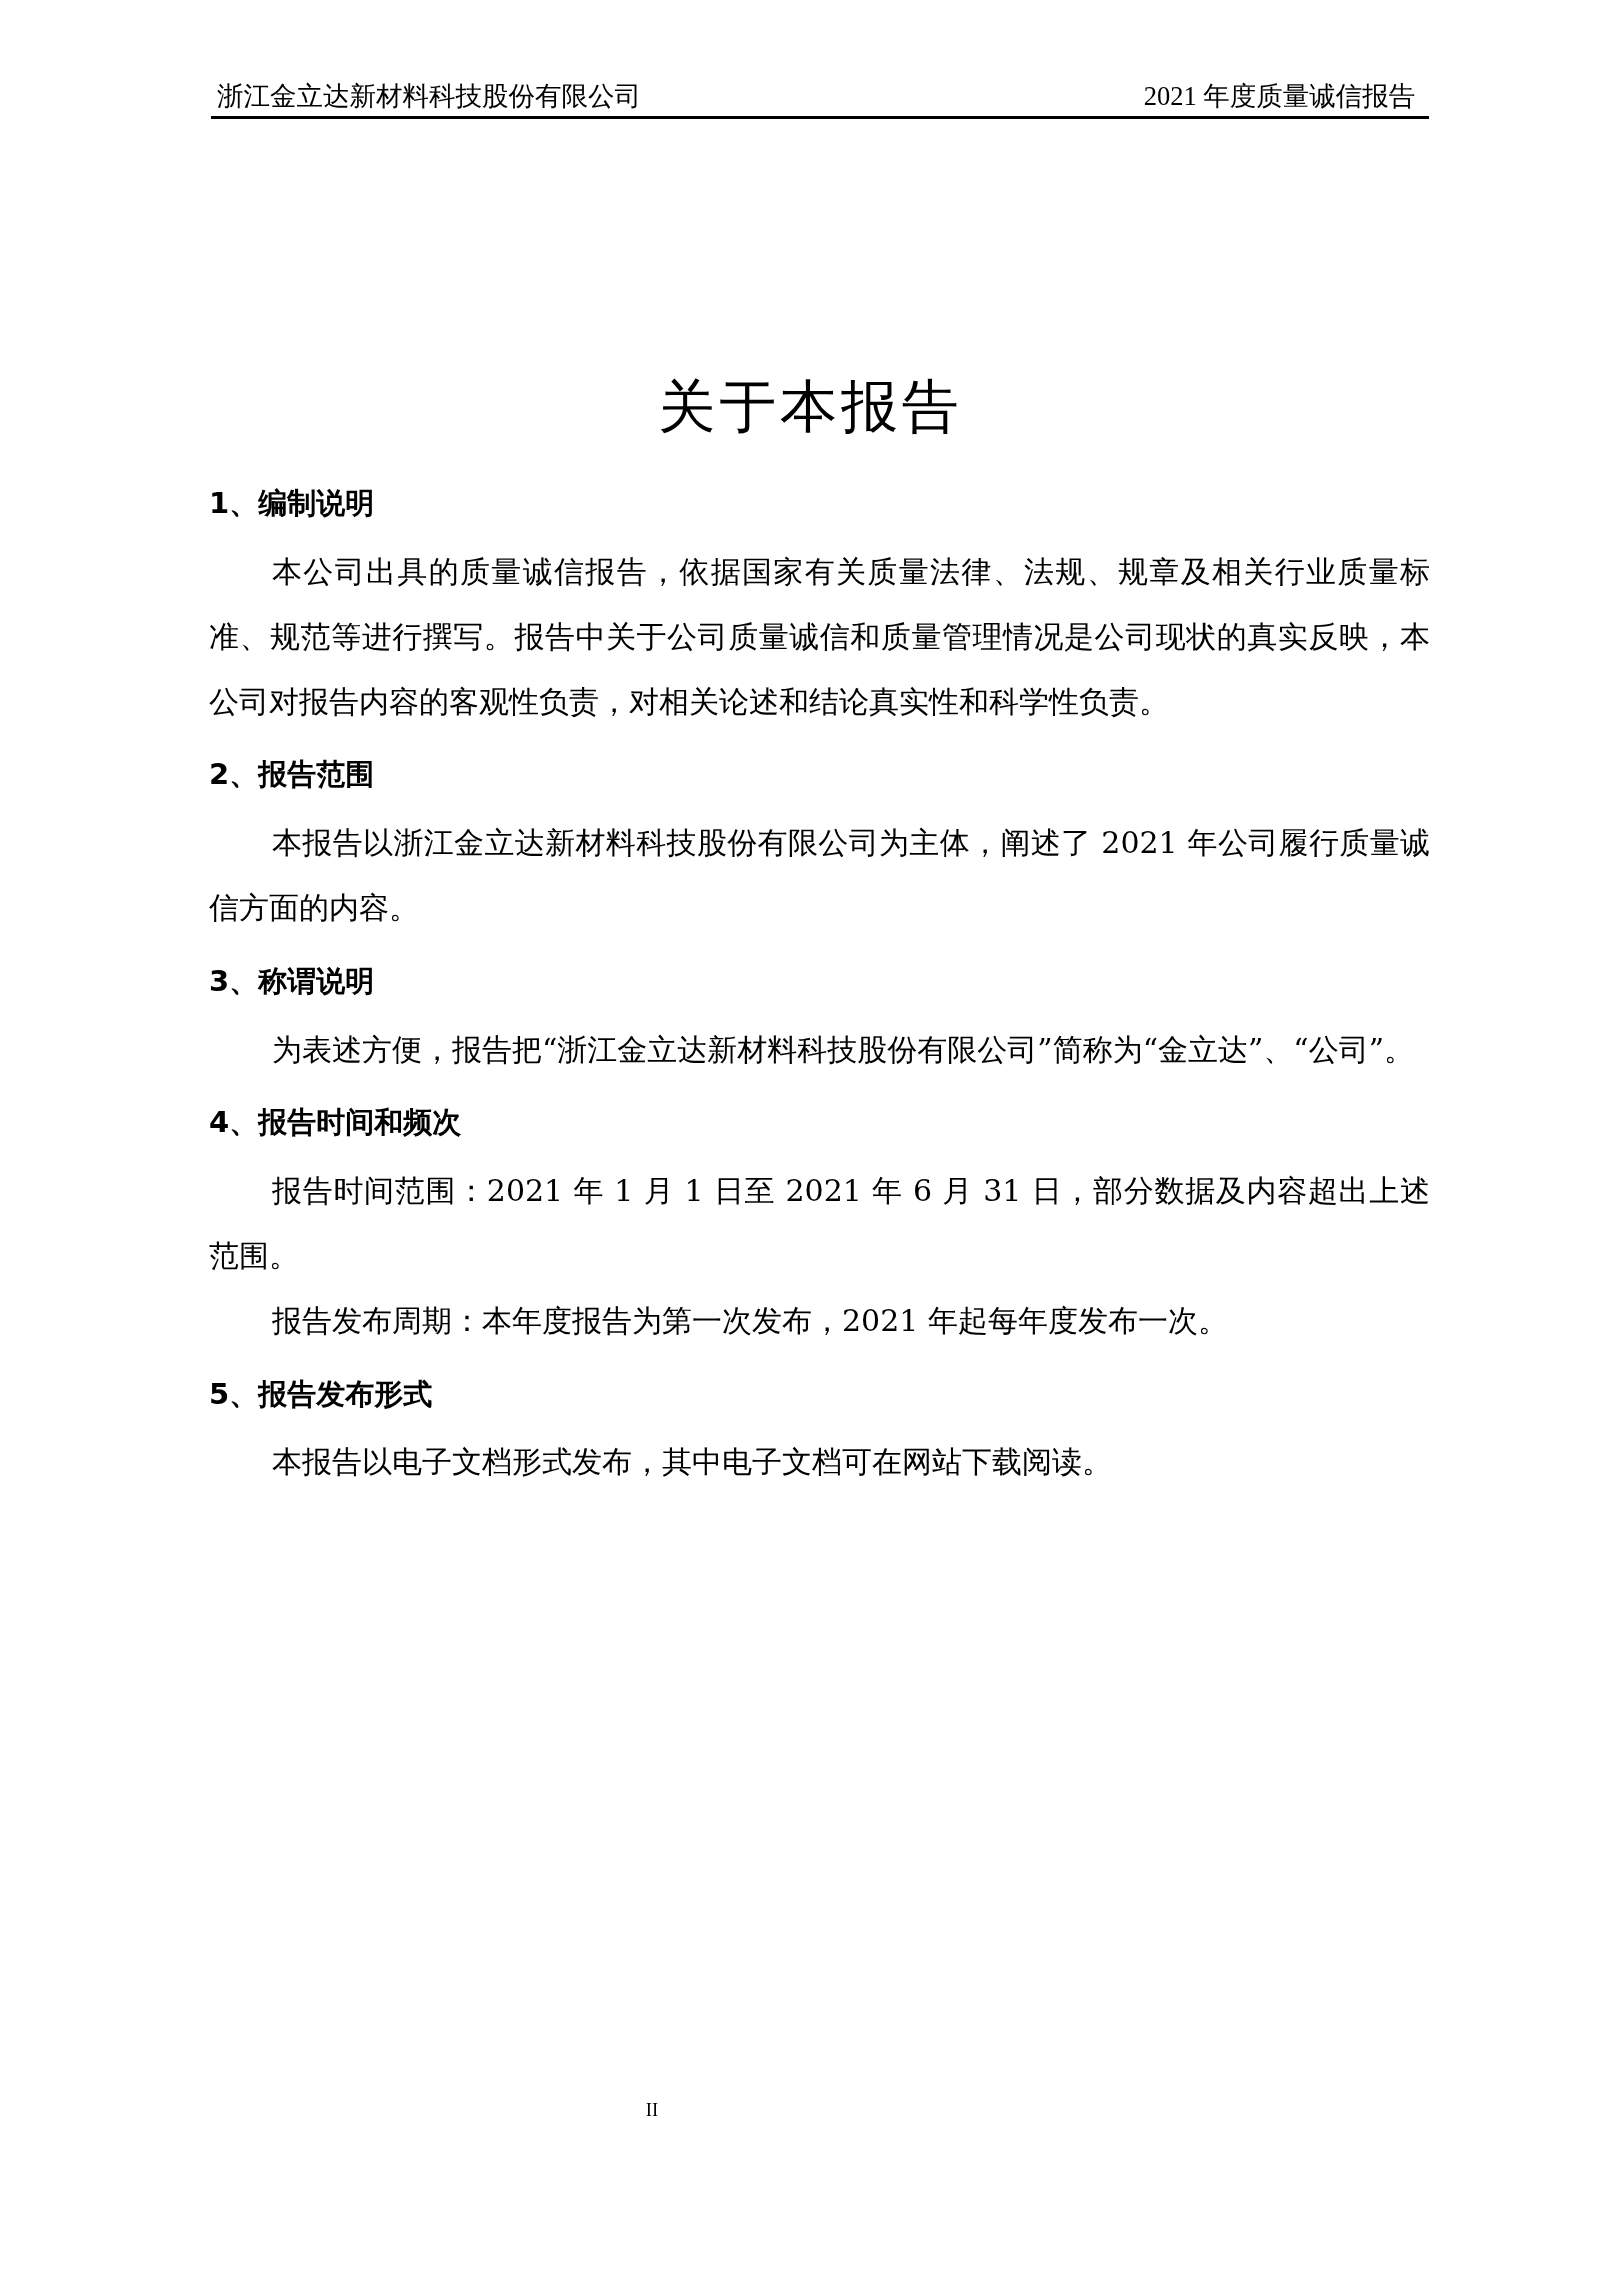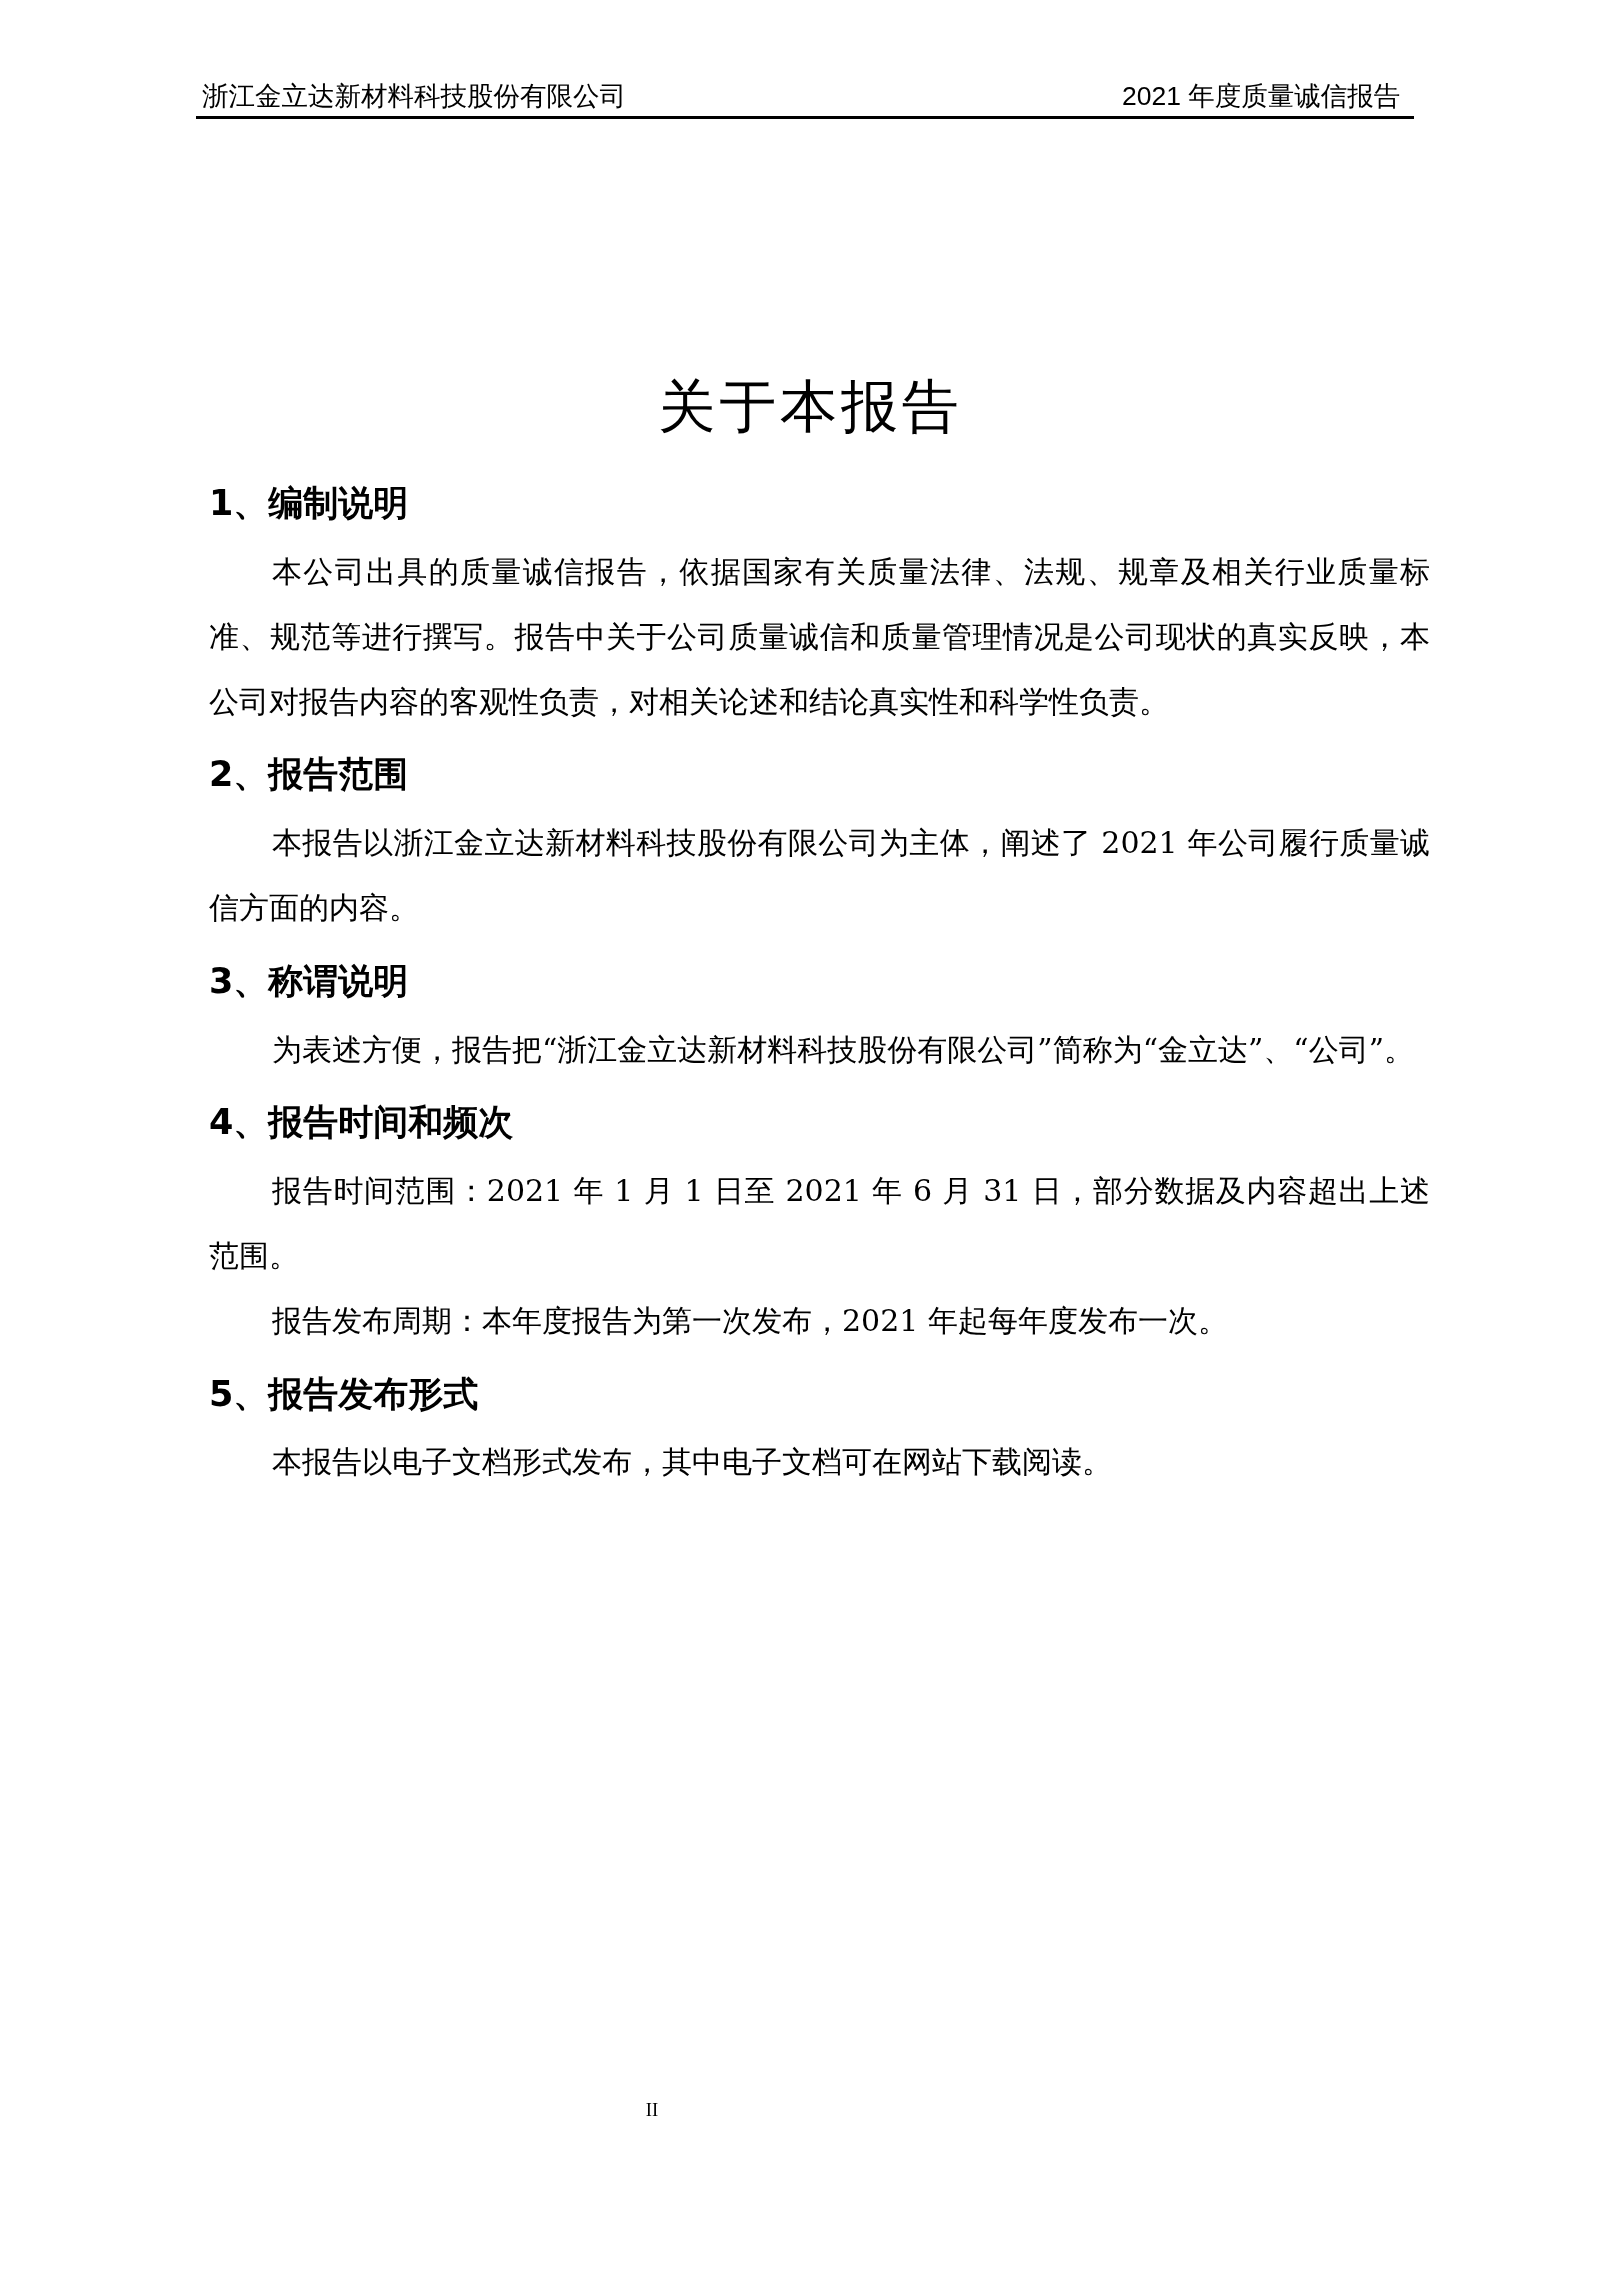--- a/index.html
+++ b/index.html
@@ -1,25 +1,25 @@
 <!DOCTYPE html>
 <html><head>
 <meta charset="utf-8">
 <style>
   html, body { margin: 0; padding: 0; background: #ffffff; }
   body { width: 1621px; height: 2293px; position: relative; overflow: hidden;
          font-family: "DejaVu Serif", "Liberation Serif", serif; color: #000; }
-  .page-header { position: absolute; left: 196px; top: 71px; width: 1218px; height: 45px;
-                 border-bottom: 3.9px solid #000; font-family: Liberation Sans, sans-serif; }
+  .page-header { position: absolute; left: 211px; top: 71px; width: 1218px; height: 45px;
+                 border-bottom: 3.9px solid #000; font-family: Liberation Serif, serif; }
   .hdr-left { position: absolute; left: 5.9px; bottom: 2px; font-size: 26.5px; }
   .hdr-right { position: absolute; right: 13.7px; bottom: 2px; font-size: 26.5px; margin-top: 12px; }
   .title { position: absolute; left: 0; width: 1621px; top: 372px; text-align: center;
            font-size: 57px; line-height: 69px; letter-spacing: 3.9px; }
   .content { position: absolute; left: 209px; top: 480px; width: 1221px; }
-  .section-heading { font-family: "DejaVu Sans", "Liberation Sans", sans-serif; font-size: 35px;
+  .section-heading { font-family: "DejaVu Sans", "Liberation Sans", sans-serif; font-size: 29px;
                      line-height: 47px; margin: 0; padding-top: 0; }
   .para { font-size: 30px; line-height: 65px; margin: 0; text-indent: 63px; text-align: justify; }
   .sec { margin-bottom: 17.6px; }
   .sec .section-heading { margin-bottom: 11.8px; }
   .page-number { position: absolute; left: 0; width: 1304px; top: 2099px; text-align: center;
                  font-size: 18.6px; font-family: "Liberation Serif", serif; }
 </style>
 </head>
 <body>
 

